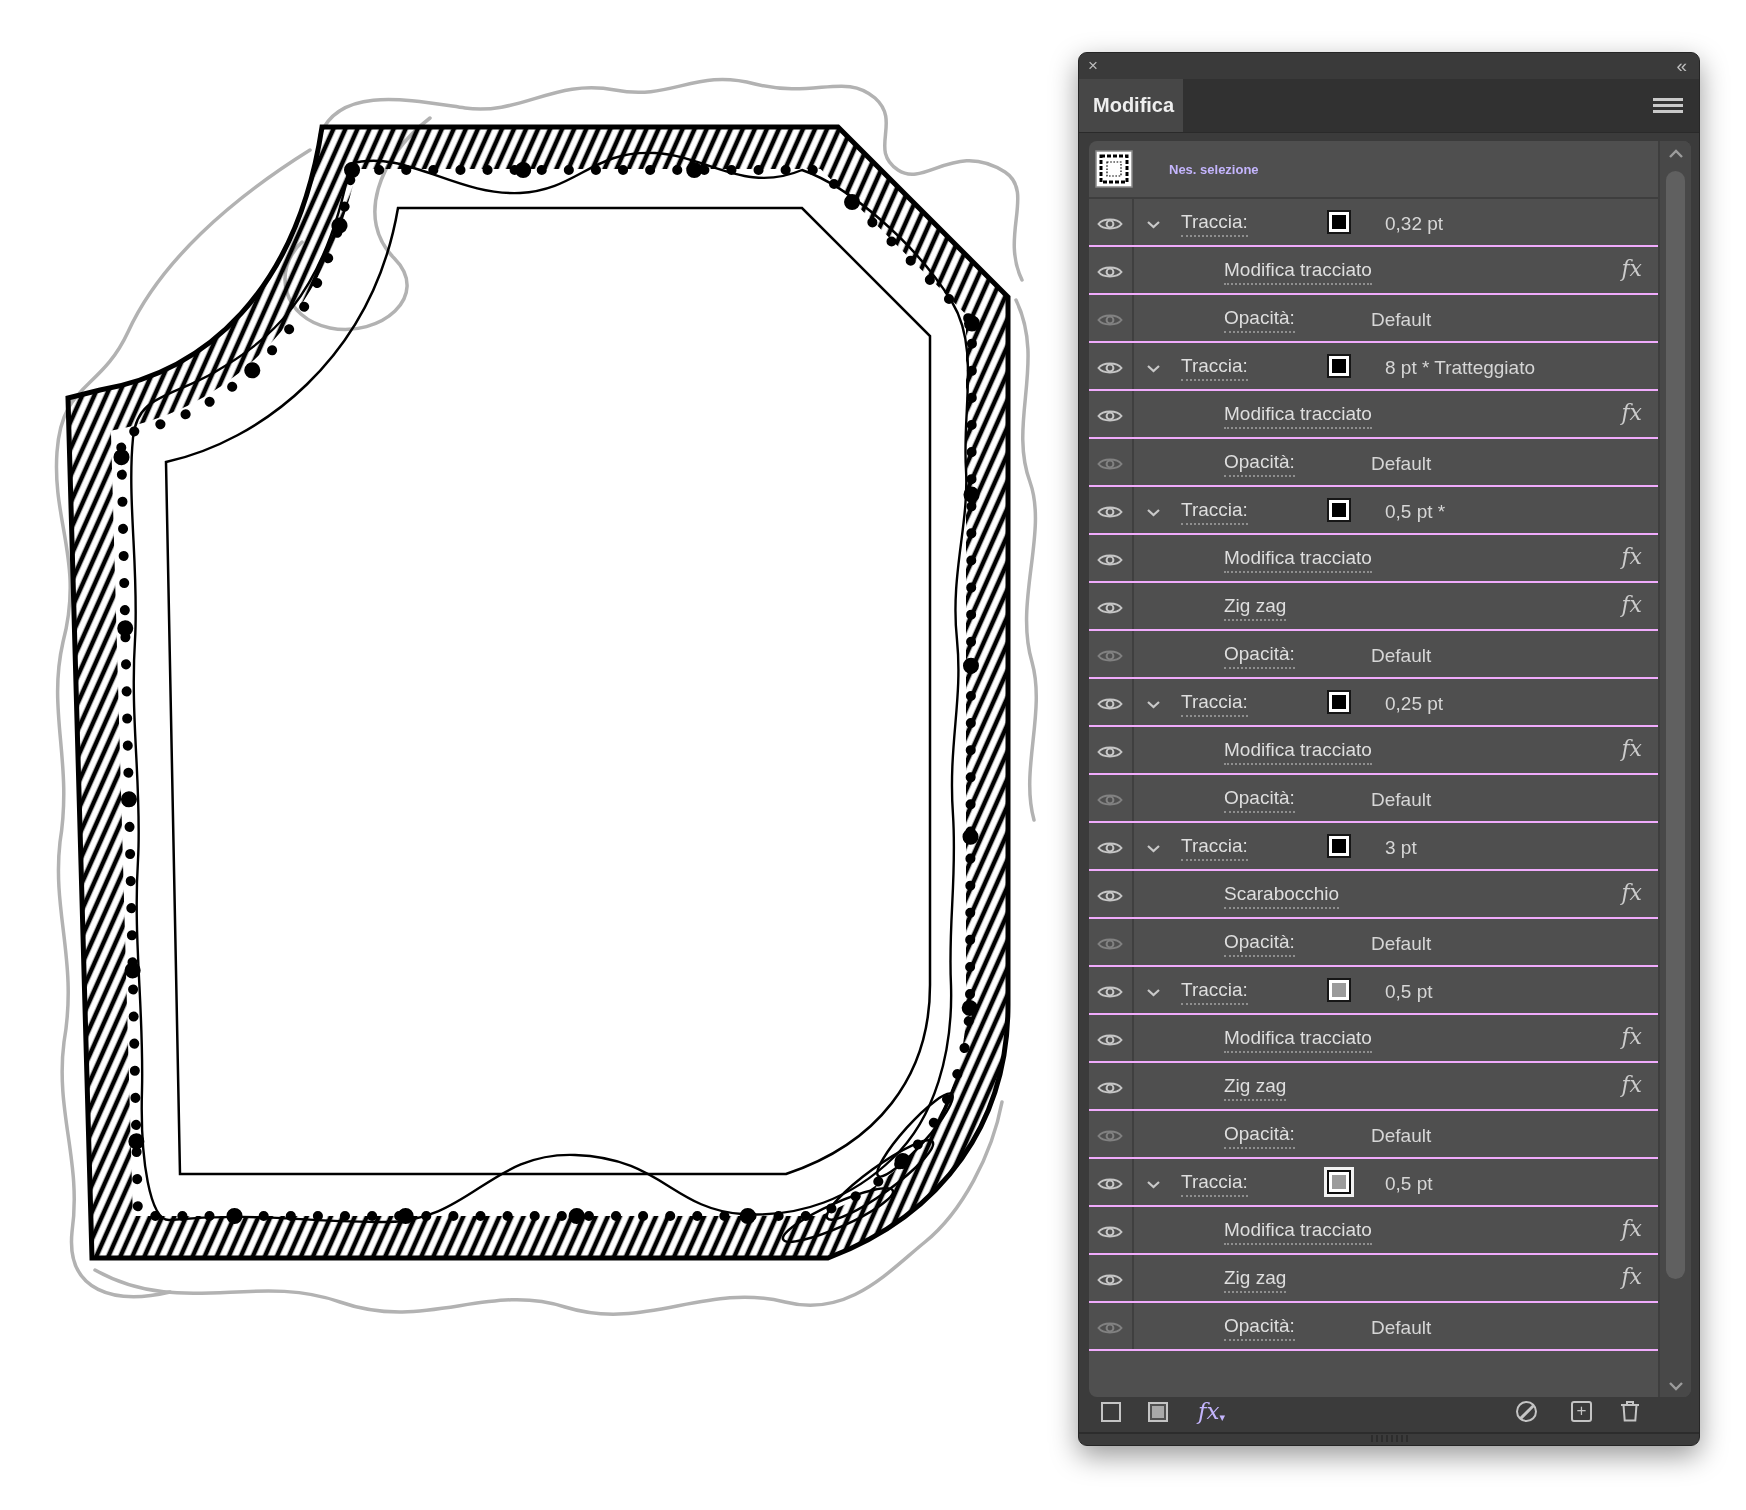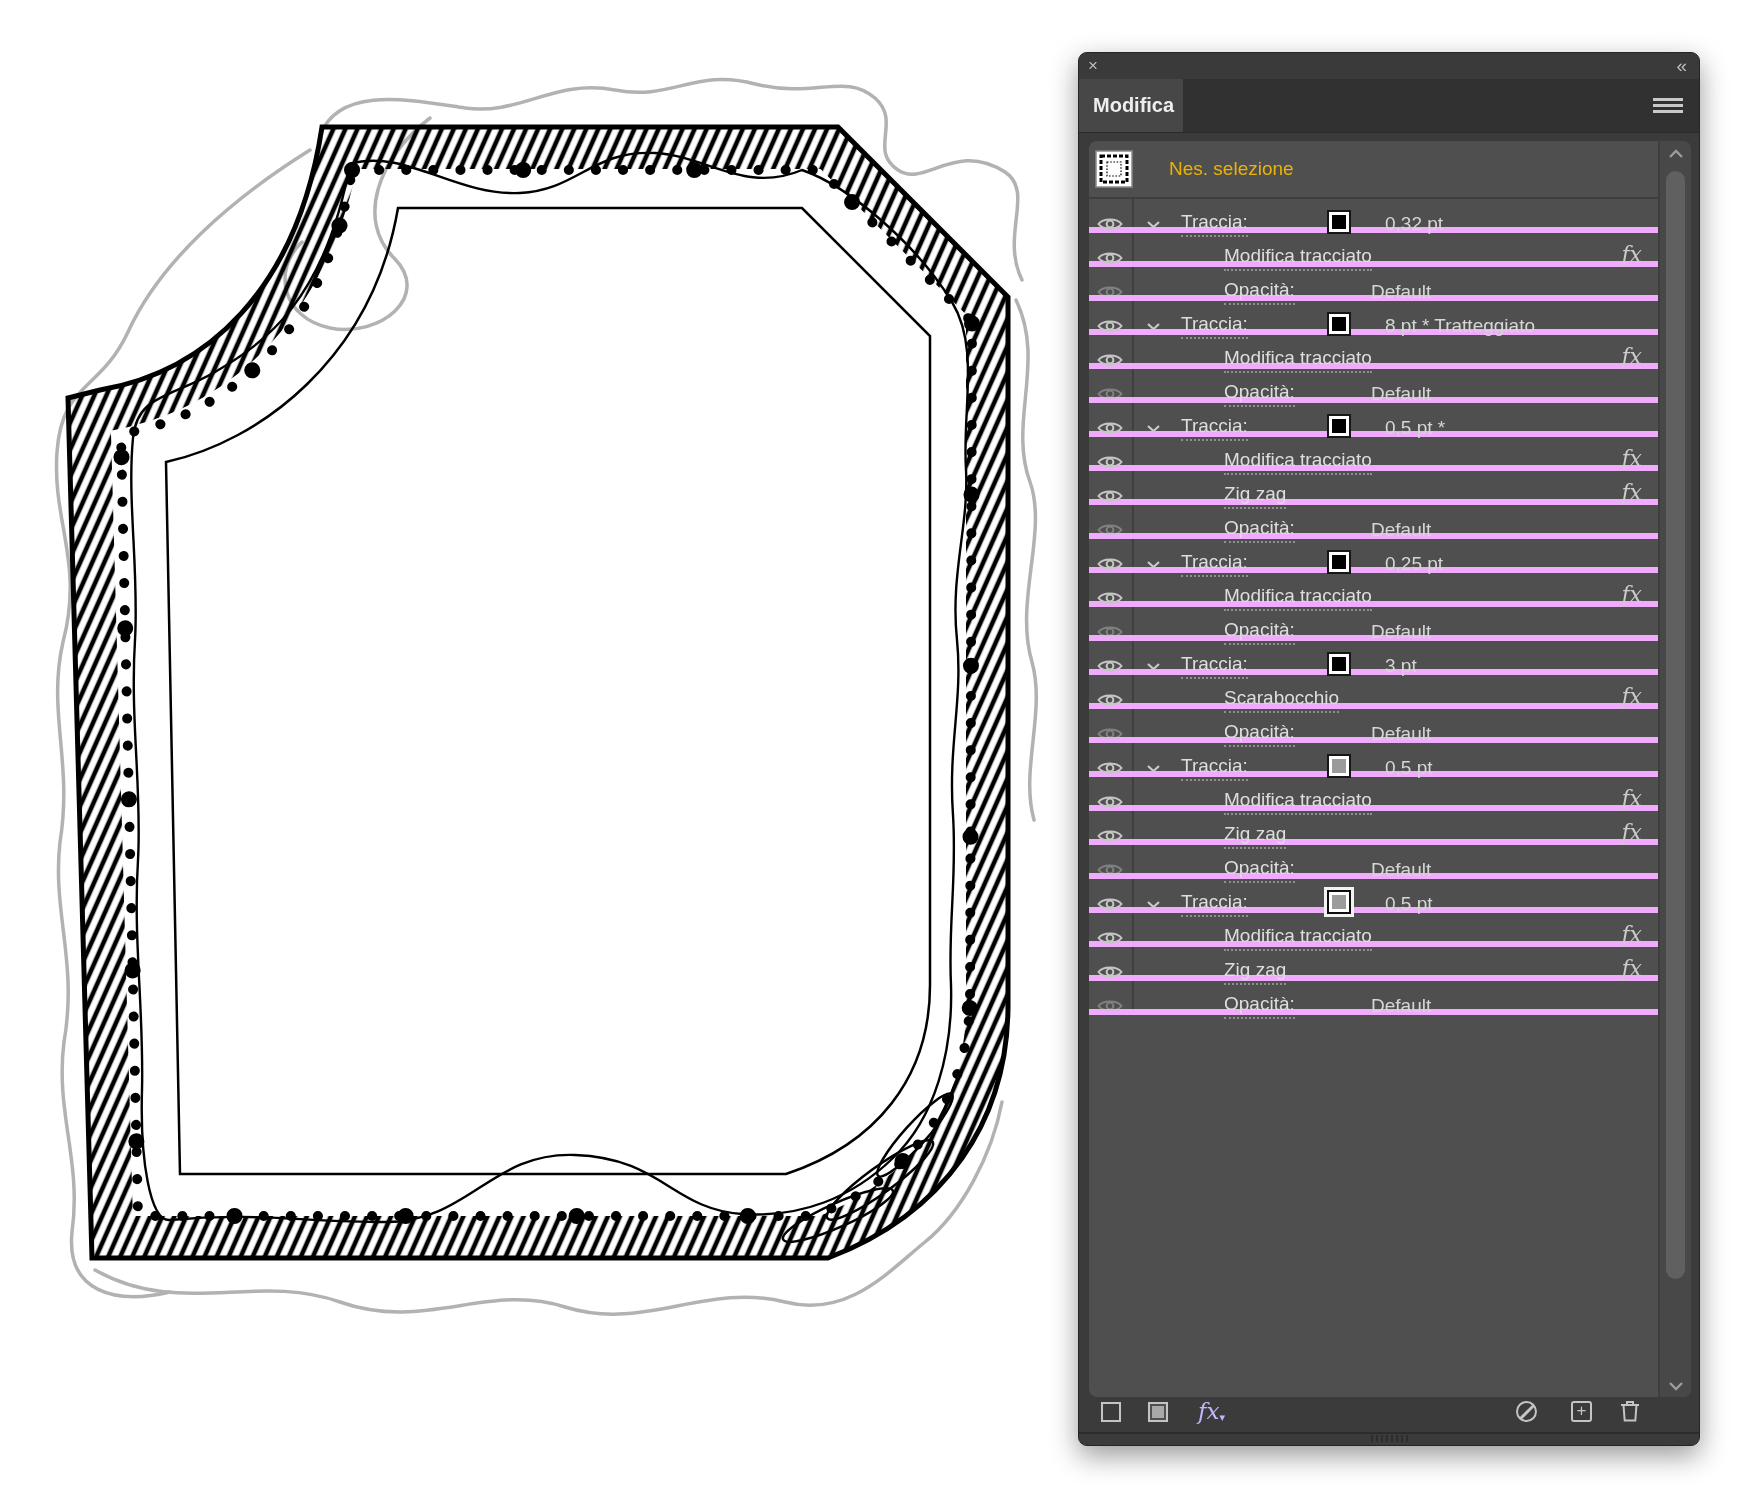--- a/index.html
+++ b/index.html
@@ -26,23 +26,23 @@
   .hamburger{position:absolute;right:16px;top:19px;width:30px;height:15px;
     border-top:3px solid #c9c9c9;border-bottom:3px solid #c9c9c9;box-sizing:border-box;}
   .hamburger:before{content:"";position:absolute;left:0;right:0;top:3px;height:3px;background:#c9c9c9;}
 
   .list{position:absolute;left:10px;top:88px;width:602px;height:1256px;background:#4f4f4f;
     border-radius:8px;overflow:hidden;}
   .rows-area{position:absolute;left:0;top:0;width:569px;}
 
   .hdr-row{position:relative;height:56px;border-bottom:2px solid #3e3e3e;display:flex;align-items:center;}
   .thumb{position:absolute;left:6px;top:9px;width:38px;height:38px;}
-  .hdr-title{position:absolute;left:80px;font-weight:normal;font-size:19px;color:#eab308;}
-
-  .row{position:relative;height:34px;border-bottom:6px solid #f0abfc;box-sizing:border-box;text-align:right;}
+  .hdr-title{position:absolute;left:80px;font-weight:bold;font-size:13px;color:#c4b5fd;}
+
+  .row{position:relative;height:48px;border-bottom:2px solid #f0abfc;box-sizing:border-box;text-align:right;}
   .eye-cell{position:absolute;left:0;top:0;width:45px;height:100%;border-right:2px solid #3f3f3f;box-sizing:border-box;}
   .eye{position:absolute;left:8px;top:17px;}
   .eye.dim{opacity:.42;}
   .row-body{position:absolute;left:45px;top:0;right:0;height:100%;}
   .chev{position:absolute;left:12px;top:21px;}
   .label{position:absolute;top:13px;font-size:19px;color:#dedede;white-space:nowrap;
     border-bottom:2px dotted #8f8f8f;padding-bottom:3px;line-height:20px;}
   .label.lvl1{left:47px;}
   .label.lvl2{left:90px;}
   .swatch{position:absolute;left:195px;top:13px;width:14px;height:14px;background:#000;

